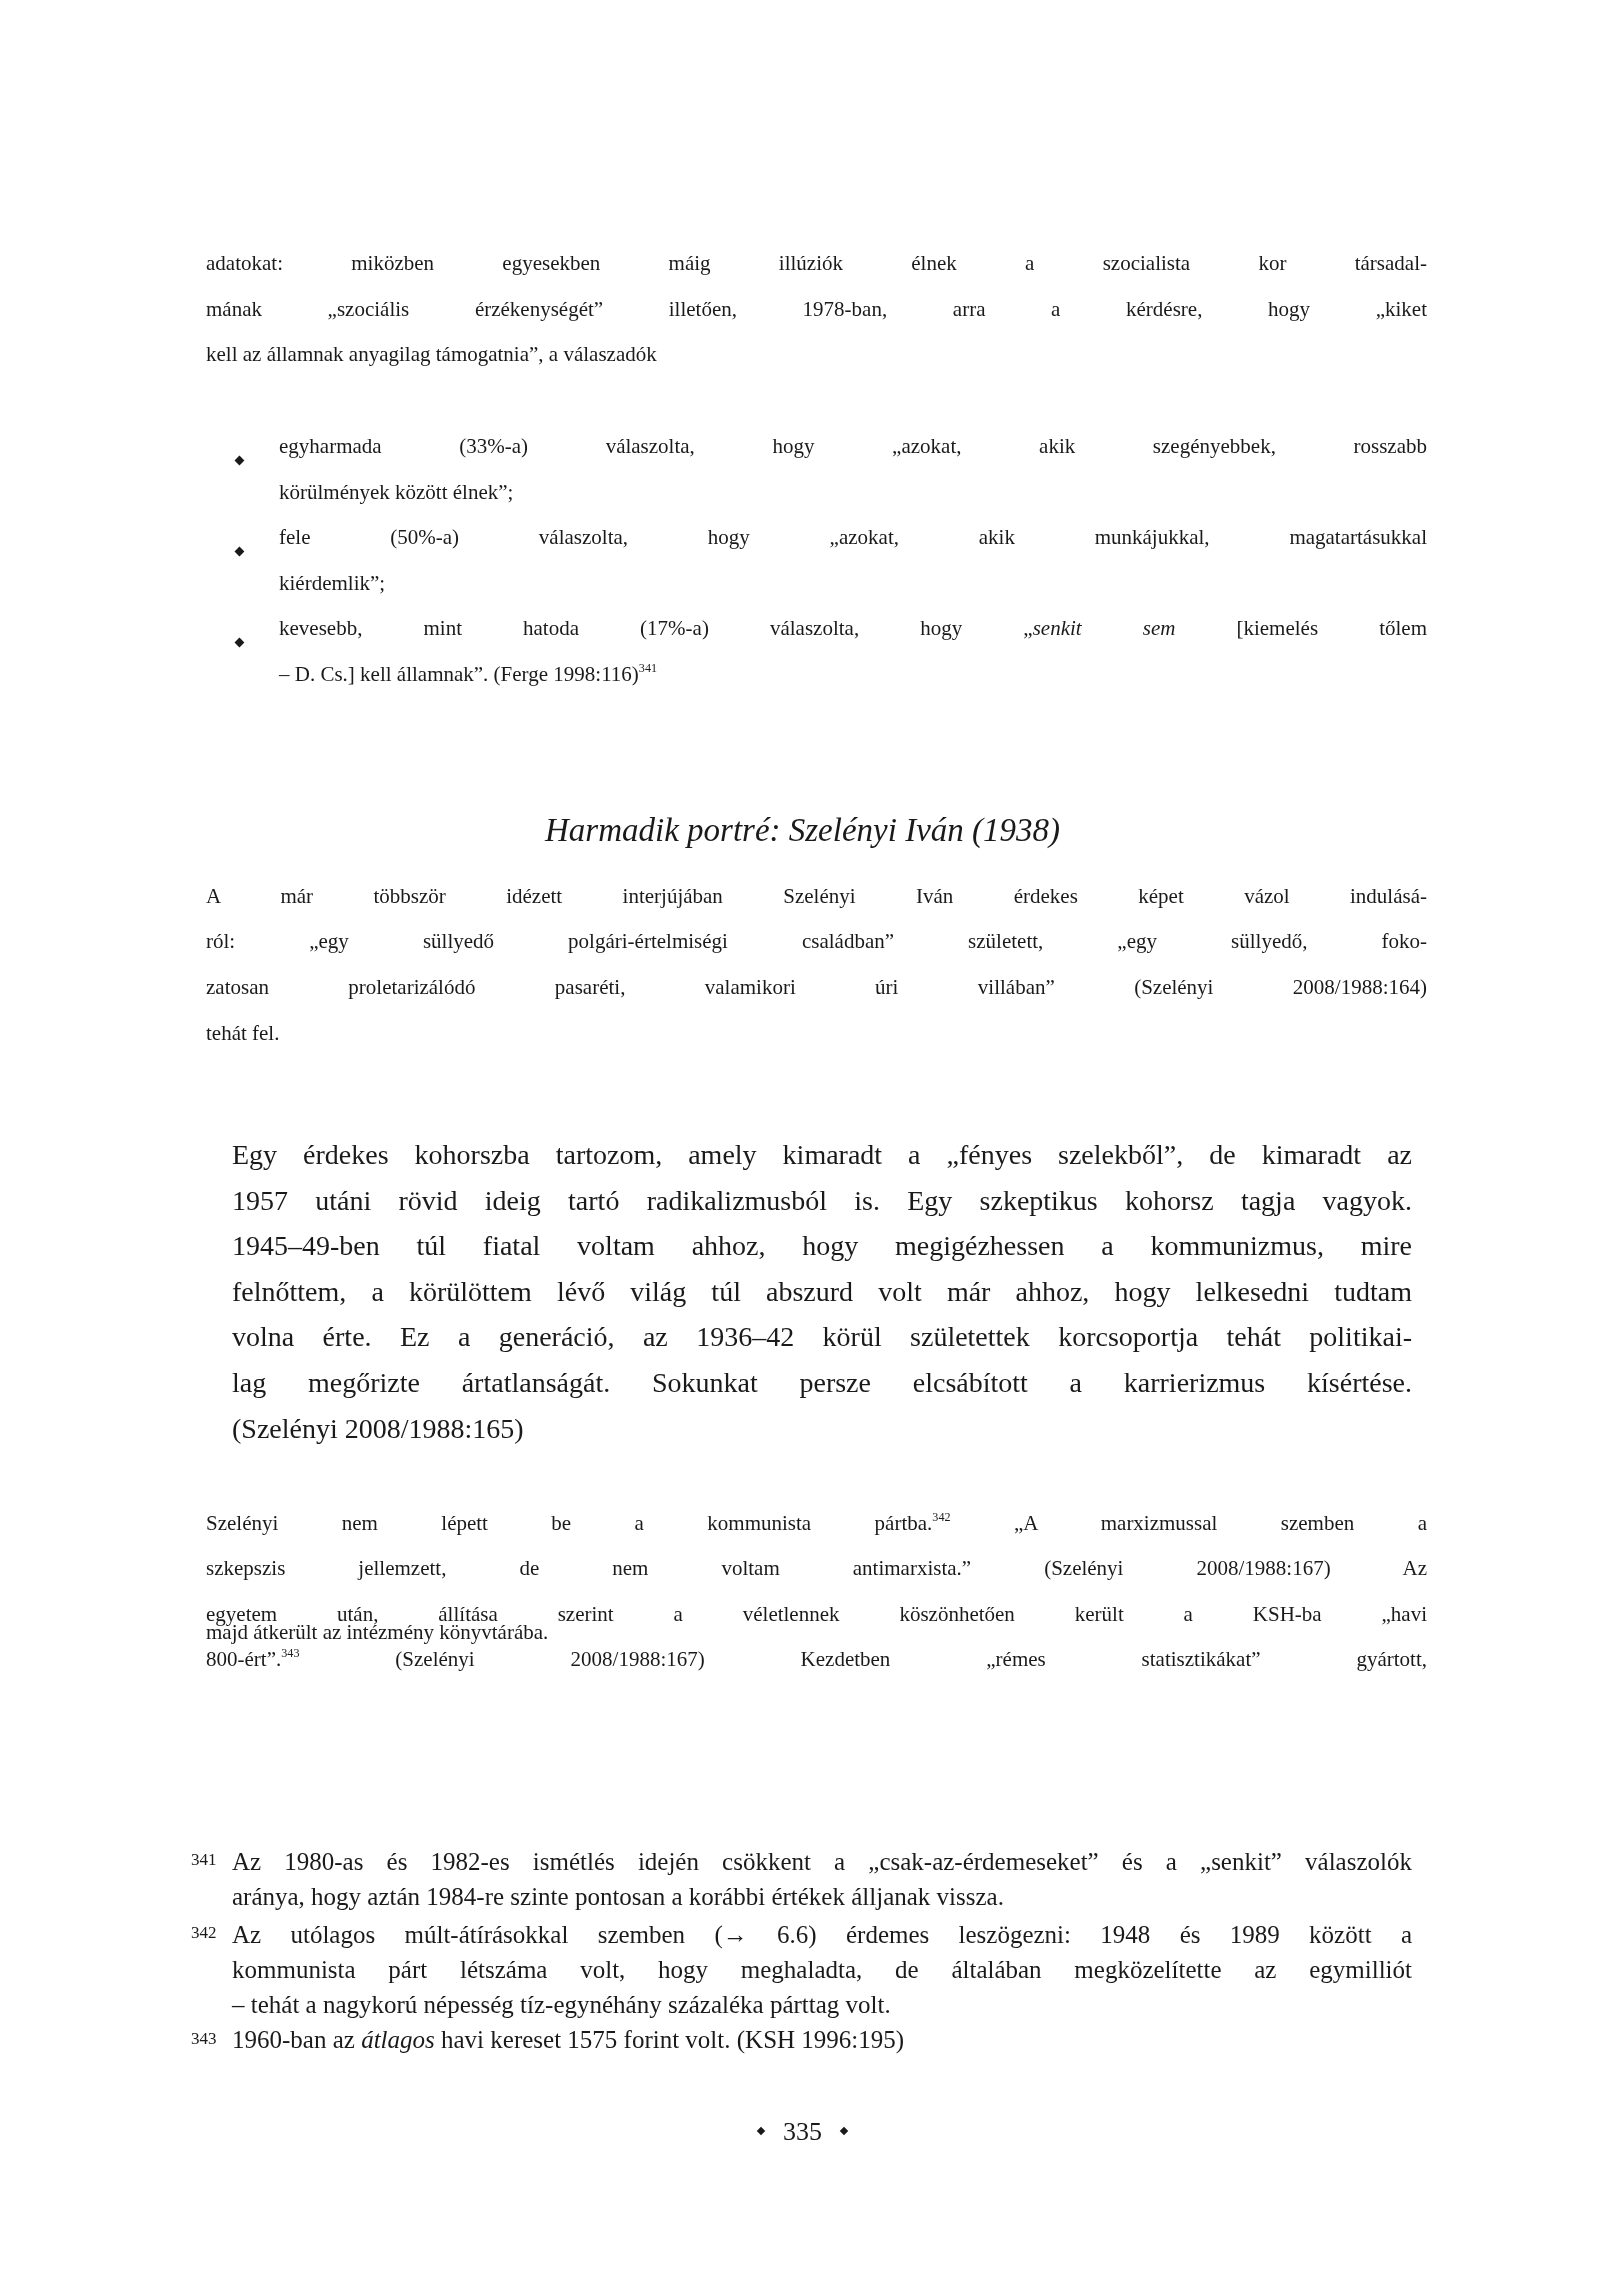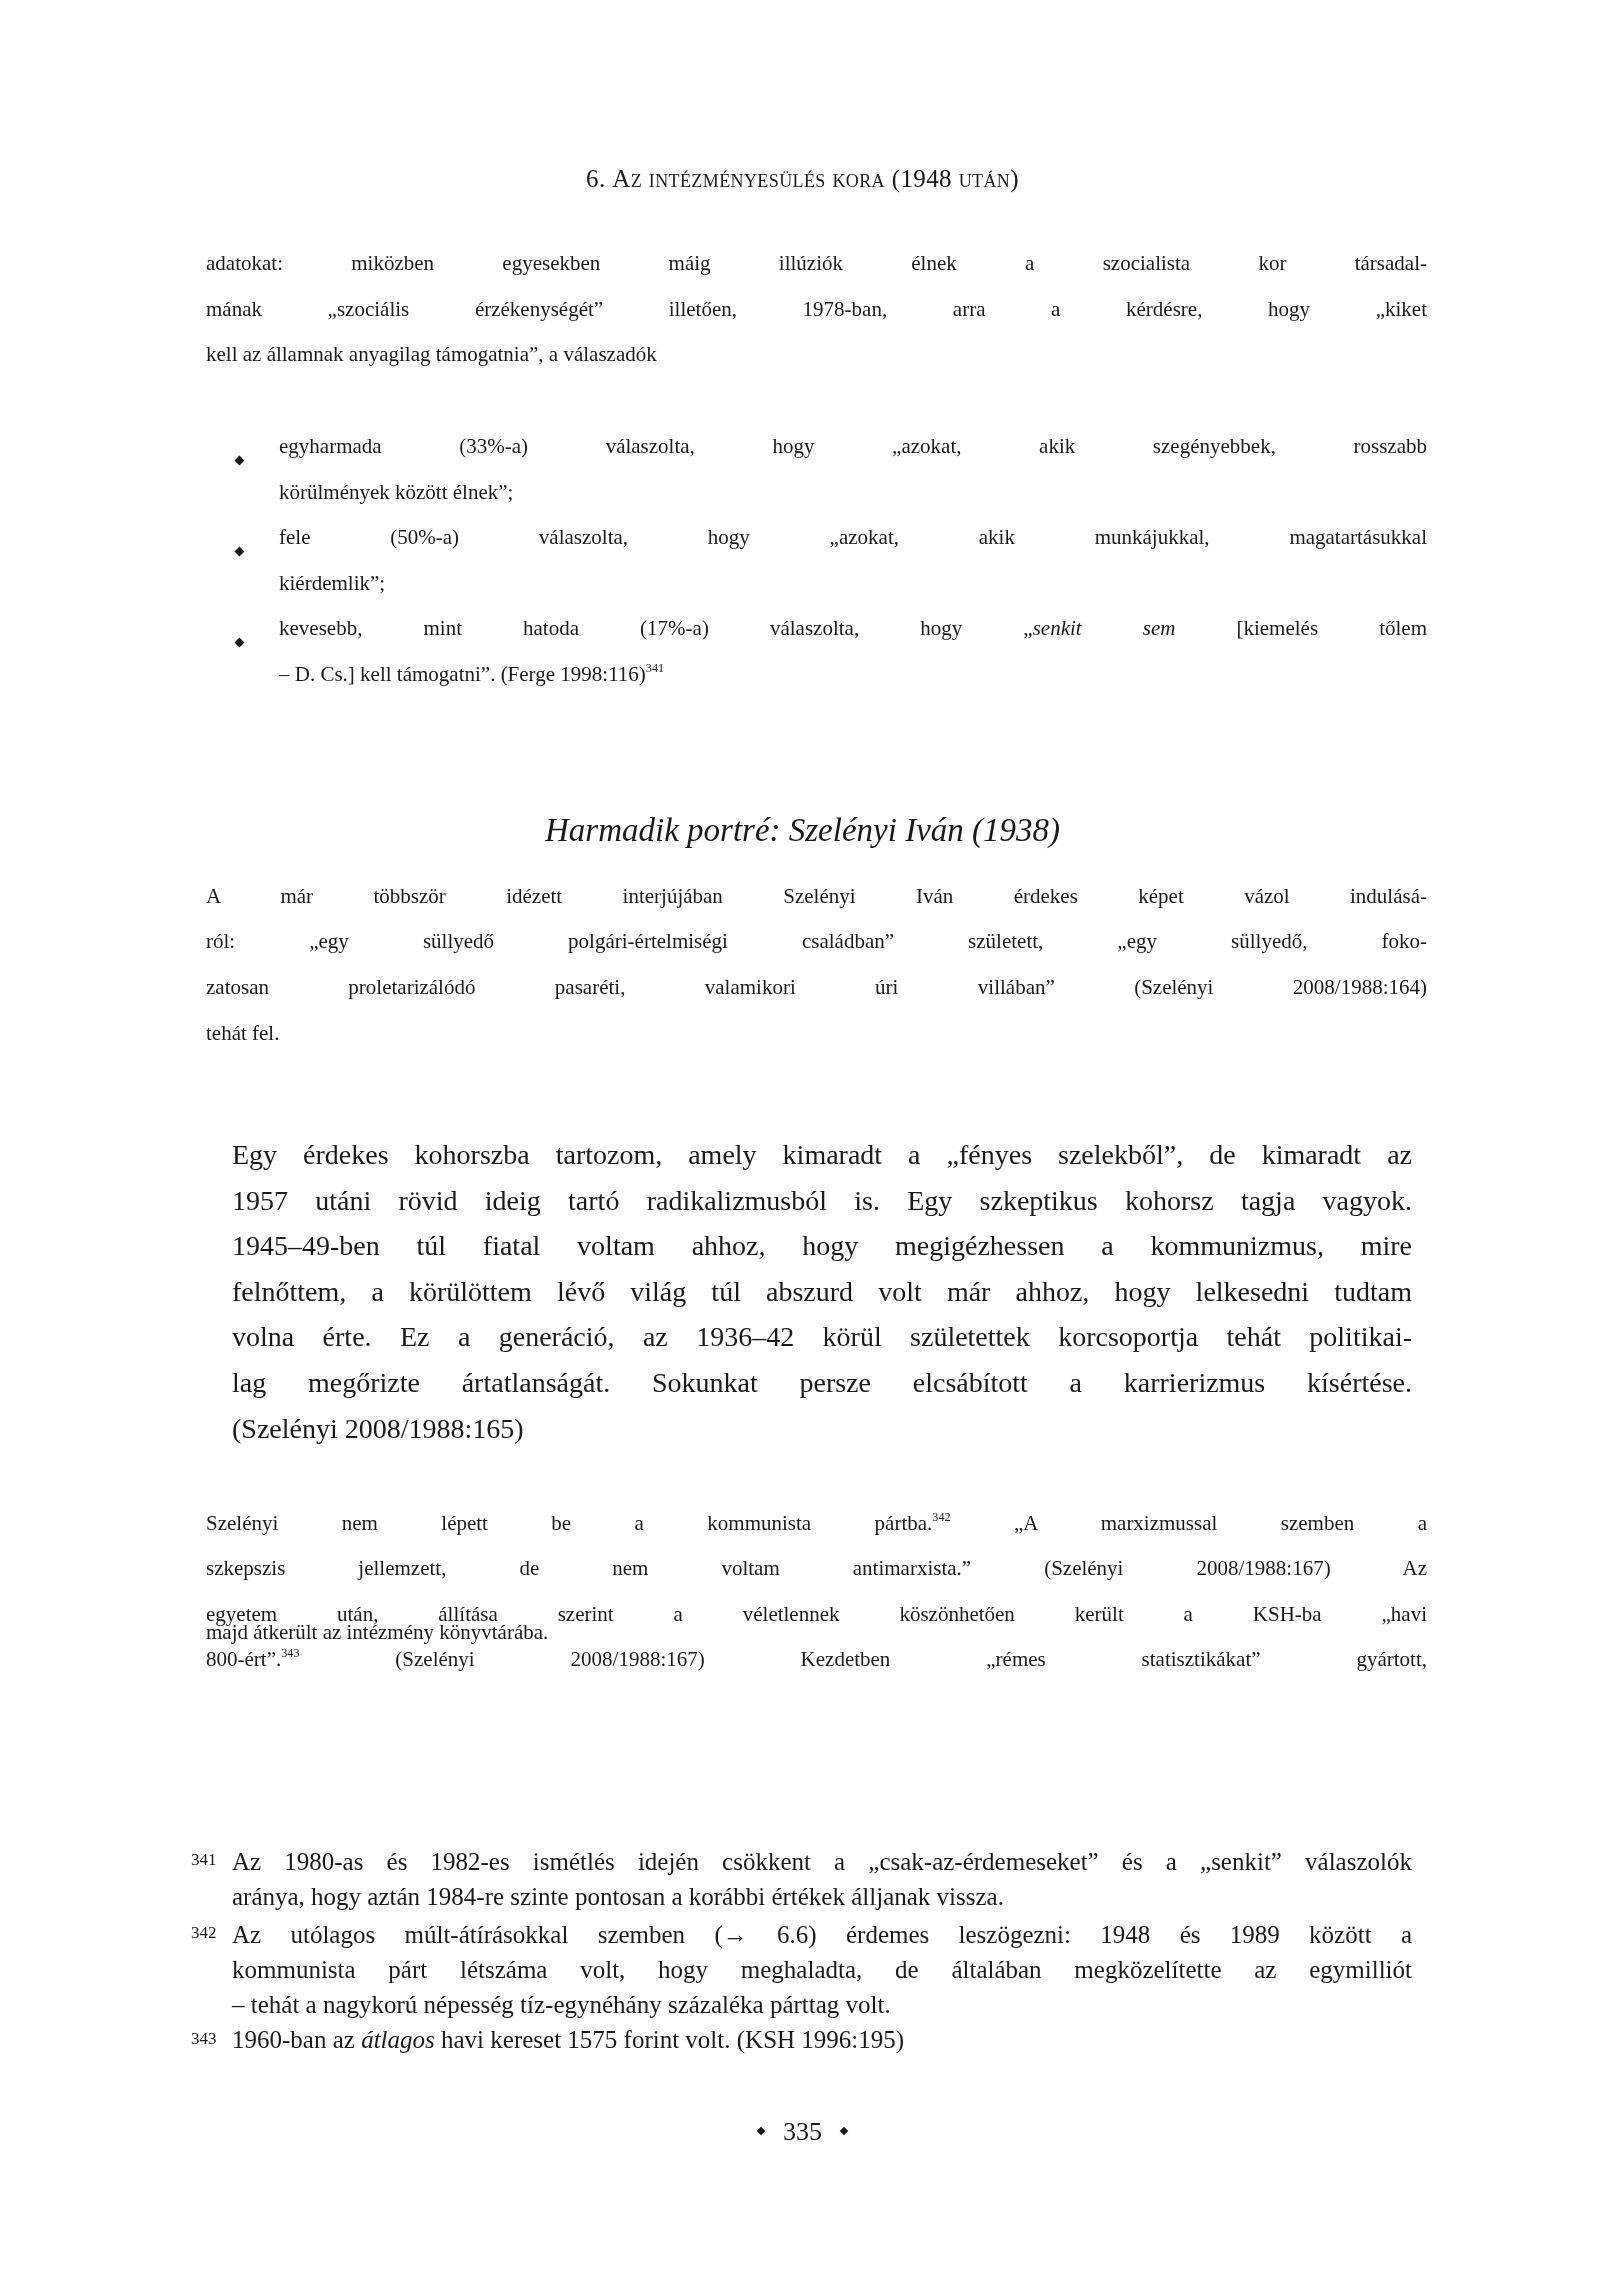--- a/index.html
+++ b/index.html
@@ -37,26 +37,20 @@
     display: inline-block; width: 6px; height: 6px; background: #1a1a1a;
     transform: rotate(45deg); vertical-align: middle; margin: 0 19px; position: relative; top: -3.4px;
   }
   i { font-style: italic; }
 </style>
 </head>
 <body>
 
 <div class="page">
 
-  <div class="line running-head">
-    <span>6.</span>
-    <span class="sc">Az intézményesülés kora</span>
-    <span>(1948</span>
-    <span class="sc">után</span><span>)</span>
-  </div>
 
   <div>
     <div class="line body j" style="top:251px">adatokat: miközben egyesekben máig illúziók élnek a szocialista kor társadal-</div>
     <div class="line body j" style="top:297px">mának „szociális érzékenységét” illetően, 1978-ban, arra a kérdésre, hogy „kiket</div>
     <div class="line body" style="top:342px">kell az államnak anyagilag támogatnia”, a válaszadók</div>
   </div>
 
   <div>
     <div>
       <span class="bullet-dot" style="top:457px"></span>
@@ -64,21 +58,21 @@
       <div class="line body bullet-text" style="top:480px">körülmények között élnek”;</div>
     </div>
     <div>
       <span class="bullet-dot" style="top:548px"></span>
       <div class="line body j bullet-text" style="top:525px">fele (50%-a) válaszolta, hogy „azokat, akik munkájukkal, magatartásukkal</div>
       <div class="line body bullet-text" style="top:571px">kiérdemlik”;</div>
     </div>
     <div>
       <span class="bullet-dot" style="top:639px"></span>
       <div class="line body j bullet-text" style="top:616px"><span>kevesebb, mint hatoda (17%-a) válaszolta, hogy „</span><i>senkit sem</i><span> [kiemelés tőlem</span></div>
-      <div class="line body bullet-text" style="top:662px"><span>– D. Cs.] kell támogatni”. (Ferge 1998:116)</span><sup>341</sup></div>
+      <div class="line body bullet-text" style="top:662px"><span>– D. Cs.] kell államnak”. (Ferge 1998:116)</span><sup>341</sup></div>
     </div>
   </div>
 
   <div class="line heading" style="top:812px">Harmadik portré: Szelényi Iván (1938)</div>
 
   <div>
     <div class="line body j" style="top:884px">A már többször idézett interjújában Szelényi Iván érdekes képet vázol indulásá-</div>
     <div class="line body j" style="top:929px">ról: „egy süllyedő polgári-értelmiségi családban” született, „egy süllyedő, foko-</div>
     <div class="line body j" style="top:975px">zatosan proletarizálódó pasaréti, valamikori úri villában” (Szelényi 2008/1988:164)</div>
     <div class="line body" style="top:1021px">tehát fel.</div>

